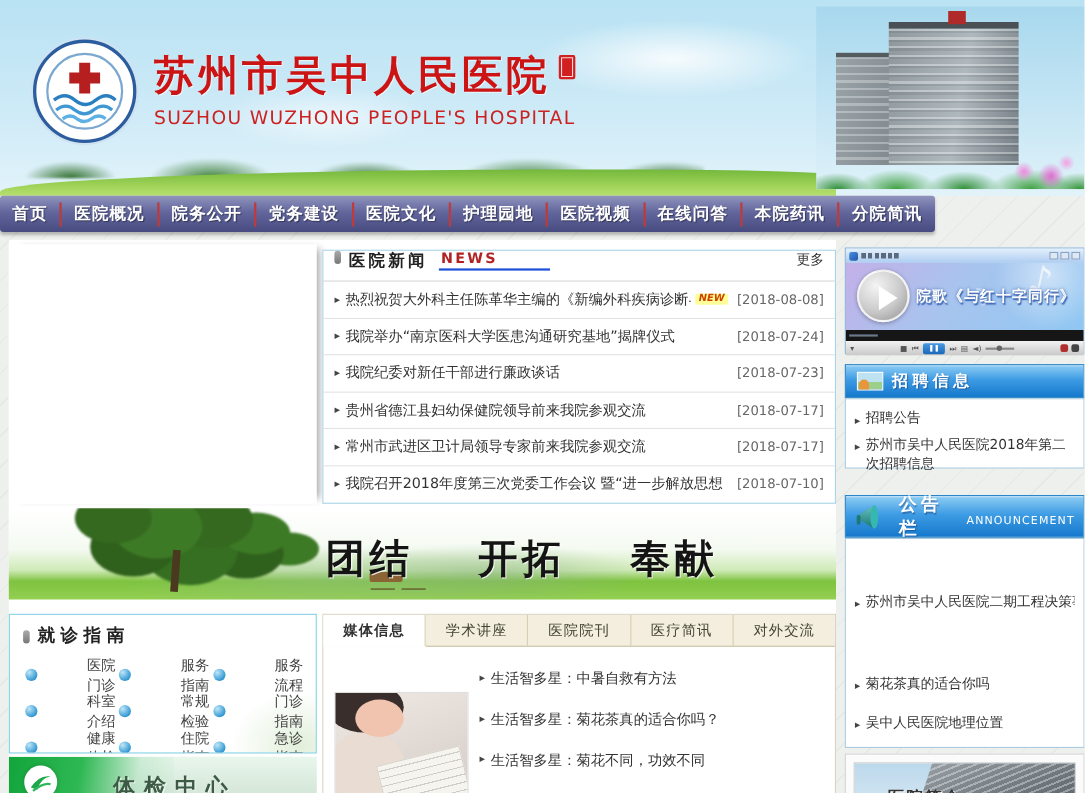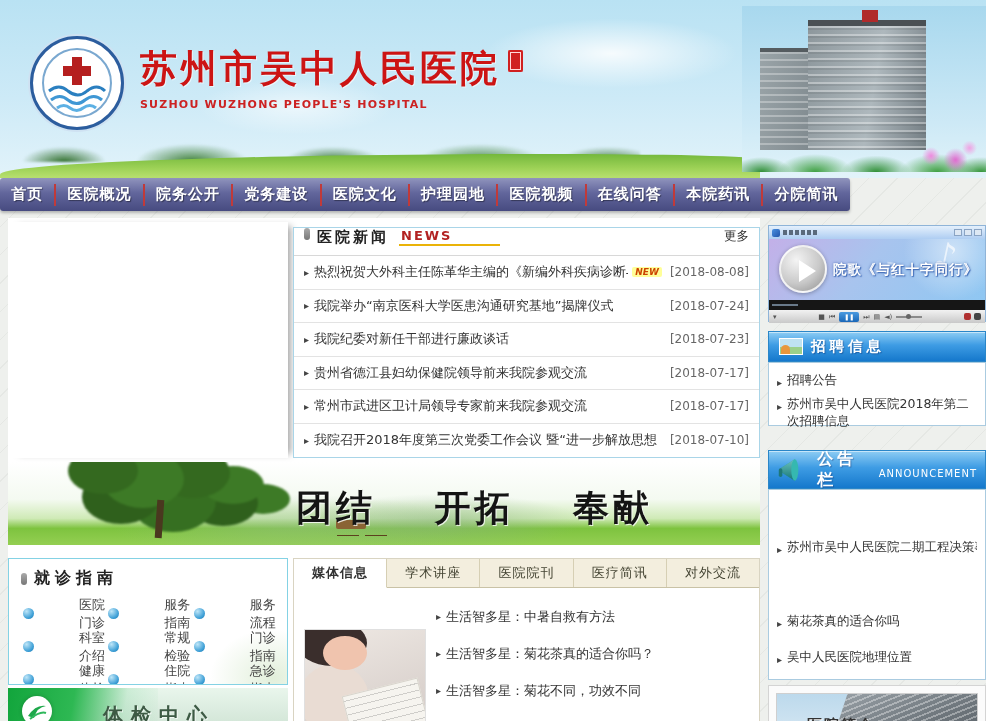--- a/index.html
+++ b/index.html
@@ -27,21 +27,21 @@
                   border-radius:100% 40% 0 0 / 120% 30% 0 0; }
   .logo { position:absolute; left:30px; top:36px; width:94px; height:94px; border-radius:50%;
           background:#fff; border:3px solid #2c5d9e; box-shadow:0 0 0 2px #cfe2f2; }
   .logo svg { position:absolute; left:6px; top:6px; }
   .brand { position:absolute; left:140px; top:44px; }
   .brand-zh { font-family:"DejaVu Serif", serif; font-size:37px; font-weight:bold; color:#cc1414;
               letter-spacing:3px; text-shadow:1px 1px 0 rgba(255,255,255,.6); }
   .seal { display:inline-block; vertical-align:top; width:15px; height:22px; margin-left:8px; margin-top:6px;
           background:#d02020; border-radius:2px;
           box-shadow:inset 0 0 0 2px #d02020, inset 0 0 0 3px #ffd9d9; }
-  .brand-en { margin-top:4px; font-size:11px; font-weight:bold; color:#cc2222; letter-spacing:1.2px; }
+  .brand-en { margin-top:4px; font-size:17px; font-weight:normal; color:#cc2222; letter-spacing:1.2px; }
   .building { position:absolute; right:0; top:6px; width:244px; height:166px; overflow:hidden;
               background:linear-gradient(180deg,#a8d8ee 0%, #cde9f6 70%, #dff2f9 100%); }
   .tower-main { position:absolute; left:66px; top:14px; width:118px; height:130px;
                 background:repeating-linear-gradient(180deg, rgba(255,255,255,.35) 0 2px, rgba(0,0,0,.08) 2px 4px, transparent 4px 8px),
                            linear-gradient(100deg,#8d979c 0%, #aeb8bd 55%, #747e84 100%);
                 border-top:6px solid #4a5054; }
   .tower-side { position:absolute; left:18px; top:42px; width:56px; height:102px;
                 background:repeating-linear-gradient(180deg, rgba(255,255,255,.3) 0 2px, transparent 2px 7px),
                            linear-gradient(100deg,#9aa4a8,#7e888d); border-top:4px solid #555c60; }
   .tower-sign { position:absolute; left:120px; top:4px; width:16px; height:12px; background:#b02a2a; }
@@ -72,21 +72,21 @@
   .slideshow { position:absolute; left:8px; top:222px; width:280px; height:236px; background:#fff;
                box-shadow:7px 0 7px -4px rgba(0,0,0,.35); }
 
   
   .news { position:absolute; left:293px; top:227px; width:467px; height:231px; background:#fff;
           border:1px solid #a9d5e8; }
   .news-head { height:28px; display:flex; align-items:flex-start; padding:0 10px; border-bottom:1px solid #d8d8d8; }
   .bullet { width:6px; height:12px; background:linear-gradient(180deg,#aaa,#777); border-radius:3px; margin-right:7px; }
   .news-title-zh { font-size:15px; font-weight:bold; color:#222; letter-spacing:3px; }
   .news-title-en { margin-left:10px; font-size:13px; font-weight:bold; color:#b22222; letter-spacing:2px;
-                   border-bottom:2px solid #eab308; padding:0 48px 1px 2px; }
+                   border-bottom:2px solid #1d4ed8; padding:0 48px 1px 2px; }
   .news-more { margin-left:auto; font-size:12.5px; color:#333; text-decoration:none; cursor:pointer; }
   .news-row { height:33.5px; display:flex; align-items:center; padding:0 10px; border-bottom:1px solid #e3e3e3; }
   .news-row:last-child { border-bottom:none; }
   .arrow { color:#444; font-size:10px; margin-right:5px; }
   .news-link { font-size:13px; color:#333; text-decoration:none; white-space:nowrap; overflow:hidden; cursor:pointer; }
   .badge-new { display:inline-block; margin-left:4px; padding:0 3px; background:#ffff99; color:#cc4400;
                font-size:9px; font-weight:bold; font-style:italic; border-radius:2px; }
   .news-date { margin-left:auto; font-size:12px; color:#666; padding-left:8px; white-space:nowrap; }
 
   

